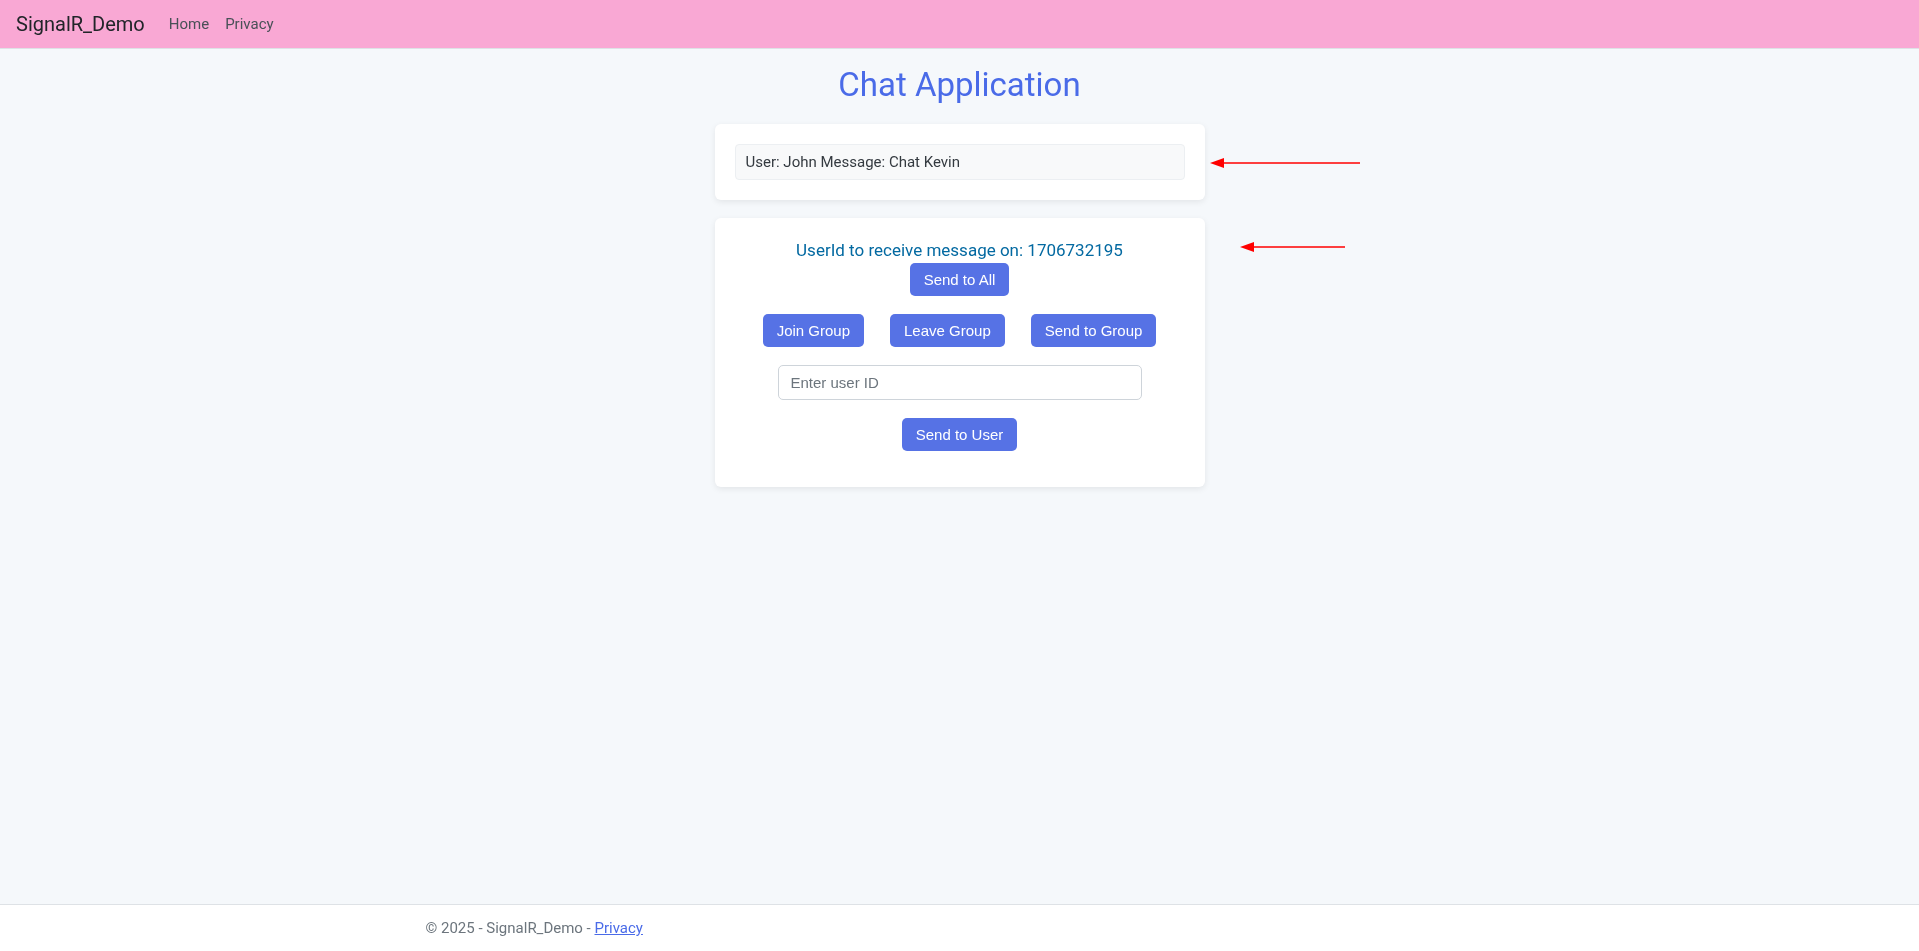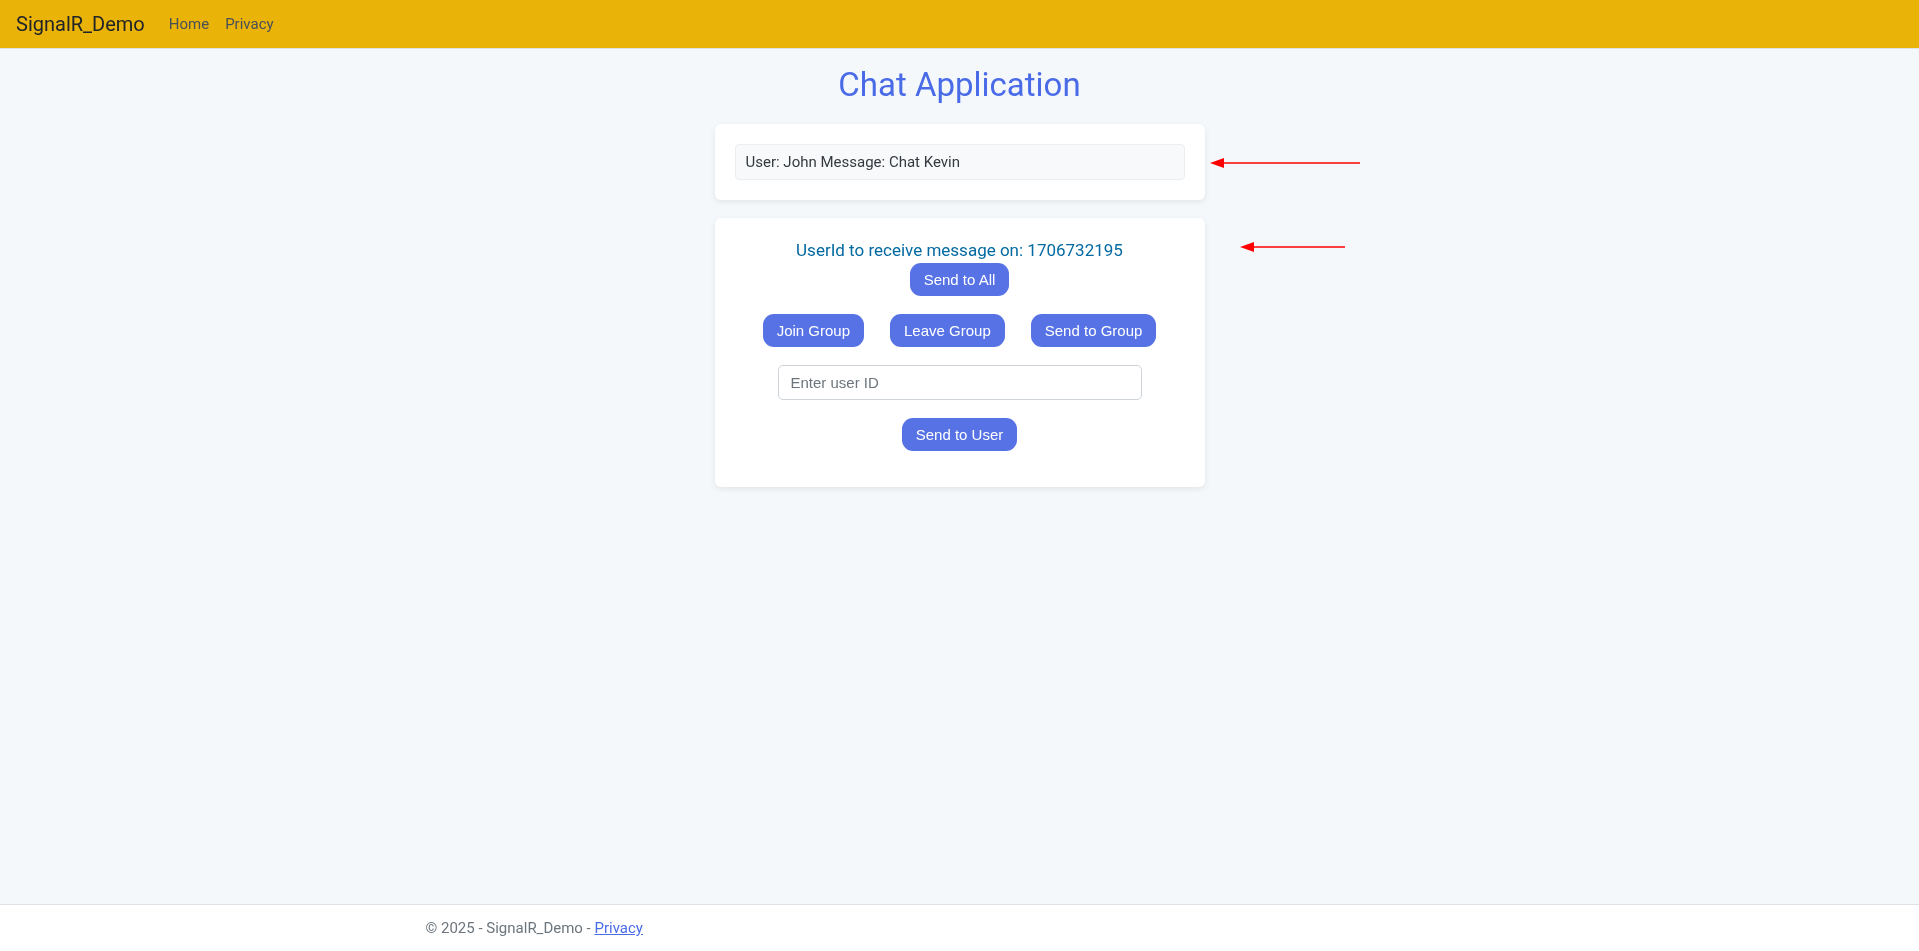--- a/index.html
+++ b/index.html
@@ -7,21 +7,21 @@
       margin: 0;
       padding: 0;
     }
     body {
       font-family: -apple-system, BlinkMacSystemFont, "Segoe UI", Roboto, "Helvetica Neue", Arial, sans-serif;
       font-size: 16px;
       color: #212529;
       background: #f5f8fb;
     }
     .navbar {
-      background: #eab308;
+      background: #f9a8d4;
       border-bottom: 1px solid #dee2e6;
       padding: 8px 16px;
       display: flex;
       align-items: center;
     }
     .navbar-brand {
       font-size: 20px;
       color: #212529;
       margin-right: 16px;
       text-decoration: none;
@@ -87,21 +87,21 @@
       border-color: #6383ec;
       box-shadow: 0 0 0 1px rgba(99,131,236,0.6);
     }
     .form-control::placeholder {
       color: #6c757d;
     }
     .btn {
       background: #5672e5;
       color: #fff;
       border: none;
-      border-radius: 11px;
+      border-radius: 5px;
       padding: 8px 14px;
       font-size: 15px;
       cursor: pointer;
       display: inline-block;
     }
     .btn-row {
       display: flex;
       justify-content: center;
       gap: 26px;
       margin-bottom: 18px;

